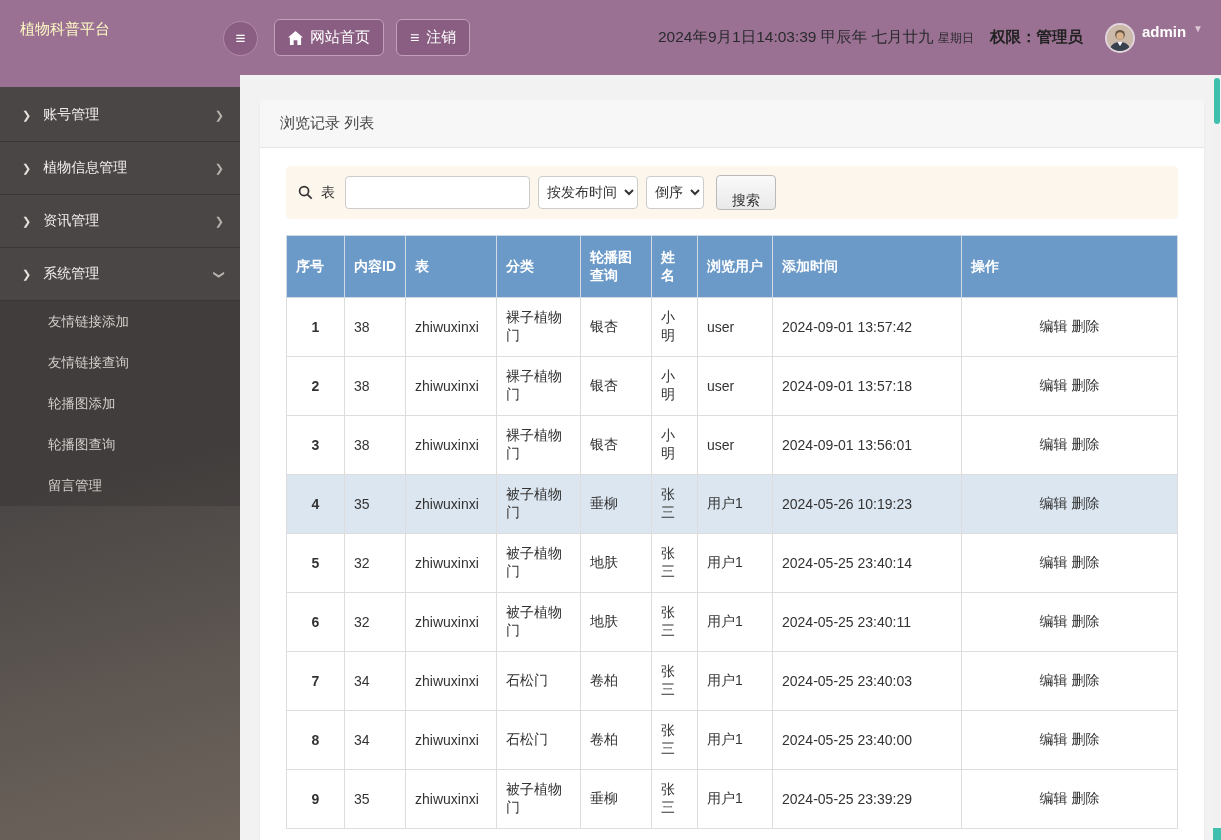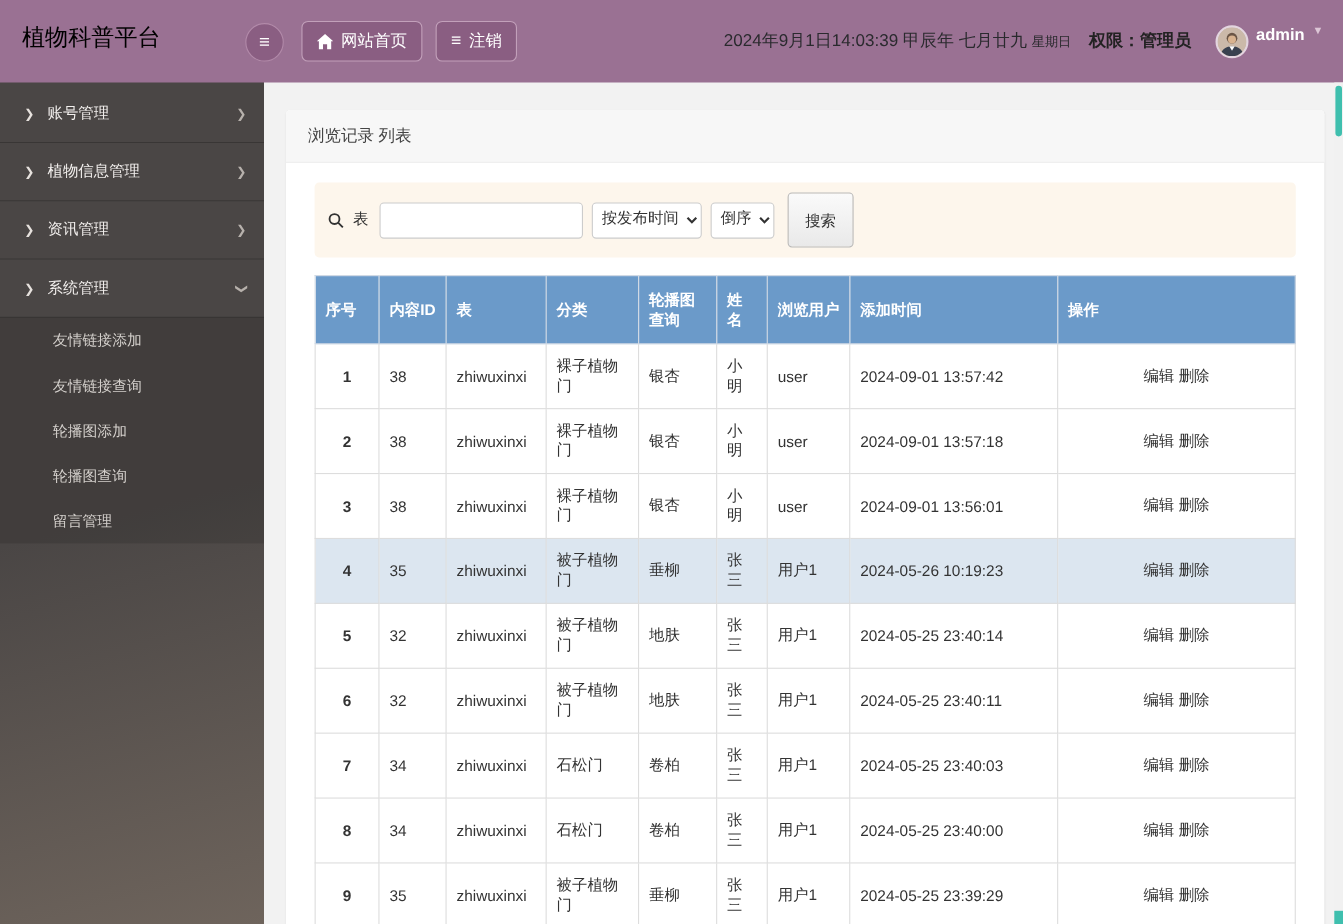--- a/index.html
+++ b/index.html
@@ -3,21 +3,21 @@
 <meta charset="utf-8">
 <style>
   * { margin:0; padding:0; box-sizing:border-box; }
   html,body { width:1221px; height:840px; overflow:hidden; }
   body { font-family:"Liberation Sans","DejaVu Sans",sans-serif; background:#f2f2f2; }
 
   .app { display:flex; width:1221px; height:840px; }
 
   
   .sidebar { width:240px; flex-shrink:0; background:linear-gradient(165deg,#4a4645 55%,#6e645c 100%); display:flex; flex-direction:column; }
-  .sidebar-header { height:75px; background:#9a7193; padding:20px 20px; color:#000000; font-size:21px; }
+  .sidebar-header { height:87px; background:#9a7193; padding:20px 20px; color:#fef9c3; font-size:15px; }
   .menu { padding-top:2px; }
   .menu-item { display:flex; align-items:center; height:53px; padding:0 16px 0 22px; color:#f2efed; font-size:14px; cursor:pointer; border-bottom:1px solid rgba(0,0,0,0.22); }
   .menu-item .arrow-left { font-size:11px; margin-right:12px; color:#e7e2de; }
   .menu-item .grow { flex:1; }
   .menu-item .arrow-right { font-size:11px; color:#b7b1ac; }
   .menu-item .arrow-right.down { display:inline-block; transform:rotate(90deg); }
   .submenu { background:rgba(0,0,0,0.12); }
   .submenu-item { display:flex; align-items:center; height:41px; padding-left:48px; color:#d4d0cc; font-size:13.5px; cursor:pointer; }
   .submenu-item.active { background:#3b3837; color:#fff; }
 
@@ -42,21 +42,21 @@
   .content { flex:1; overflow:hidden; position:relative; }
   .card { margin:25px 17px 0 20px; background:#fff; border-radius:4px; box-shadow:0 1px 2px rgba(0,0,0,0.08); }
   .card-header { background:#f7f7f7; border-bottom:1px solid #e6e6e6; padding:14px 20px; font-size:15px; color:#444; border-radius:4px 4px 0 0; }
   .card-body { padding:18px 26px 20px 26px; }
 
   .search-bar { background:#fdf6ec; border-radius:4px; padding:9px 12px; display:flex; align-items:center; gap:8px; }
   .search-bar .mag { display:flex; align-items:center; }
   .search-label { font-size:14px; color:#333; margin-right:2px; }
   .search-input { width:185px; height:33px; border:1px solid #ccc; border-radius:4px; background:#fff; padding:0 8px; font-size:14px; color:#333; outline:none; }
   .search-select { height:33px; border:1px solid #ccc; border-radius:4px; background:#fff; font-size:14px; color:#333; padding:0 4px; outline:none;font-family:Liberation Mono, monospace; }
-  .search-btn { height:50px; padding:16px 15px; border:1px solid #b9b9b9; border-radius:4px; background:linear-gradient(#fafafa,#e9e9e9); font-size:14px; color:#333; cursor:pointer; margin-left:4px; }
+  .search-btn { height:35px; padding:16px 15px; border:1px solid #b9b9b9; border-radius:4px; background:linear-gradient(#fafafa,#e9e9e9); font-size:14px; color:#333; cursor:pointer; margin-left:4px; }
 
   
   table { width:100%; border-collapse:collapse; margin-top:16px; table-layout:fixed; }
   th, td { border:1px solid #ddd; font-size:14px; padding:7px 9px; word-break:break-word; }
   thead th { background:#6b9ac9; color:#fff; font-weight:bold; text-align:left; height:62px; vertical-align:middle; border-color:#d0d9e4; }
   tbody td { color:#333; height:59px; vertical-align:middle; background:#fff; }
   tbody tr.highlighted td { background:#dce6f0; }
   td.c-no { text-align:center; font-weight:bold; }
   td.c-action { text-align:center; }
   .op-link { cursor:pointer; color:#333; }

